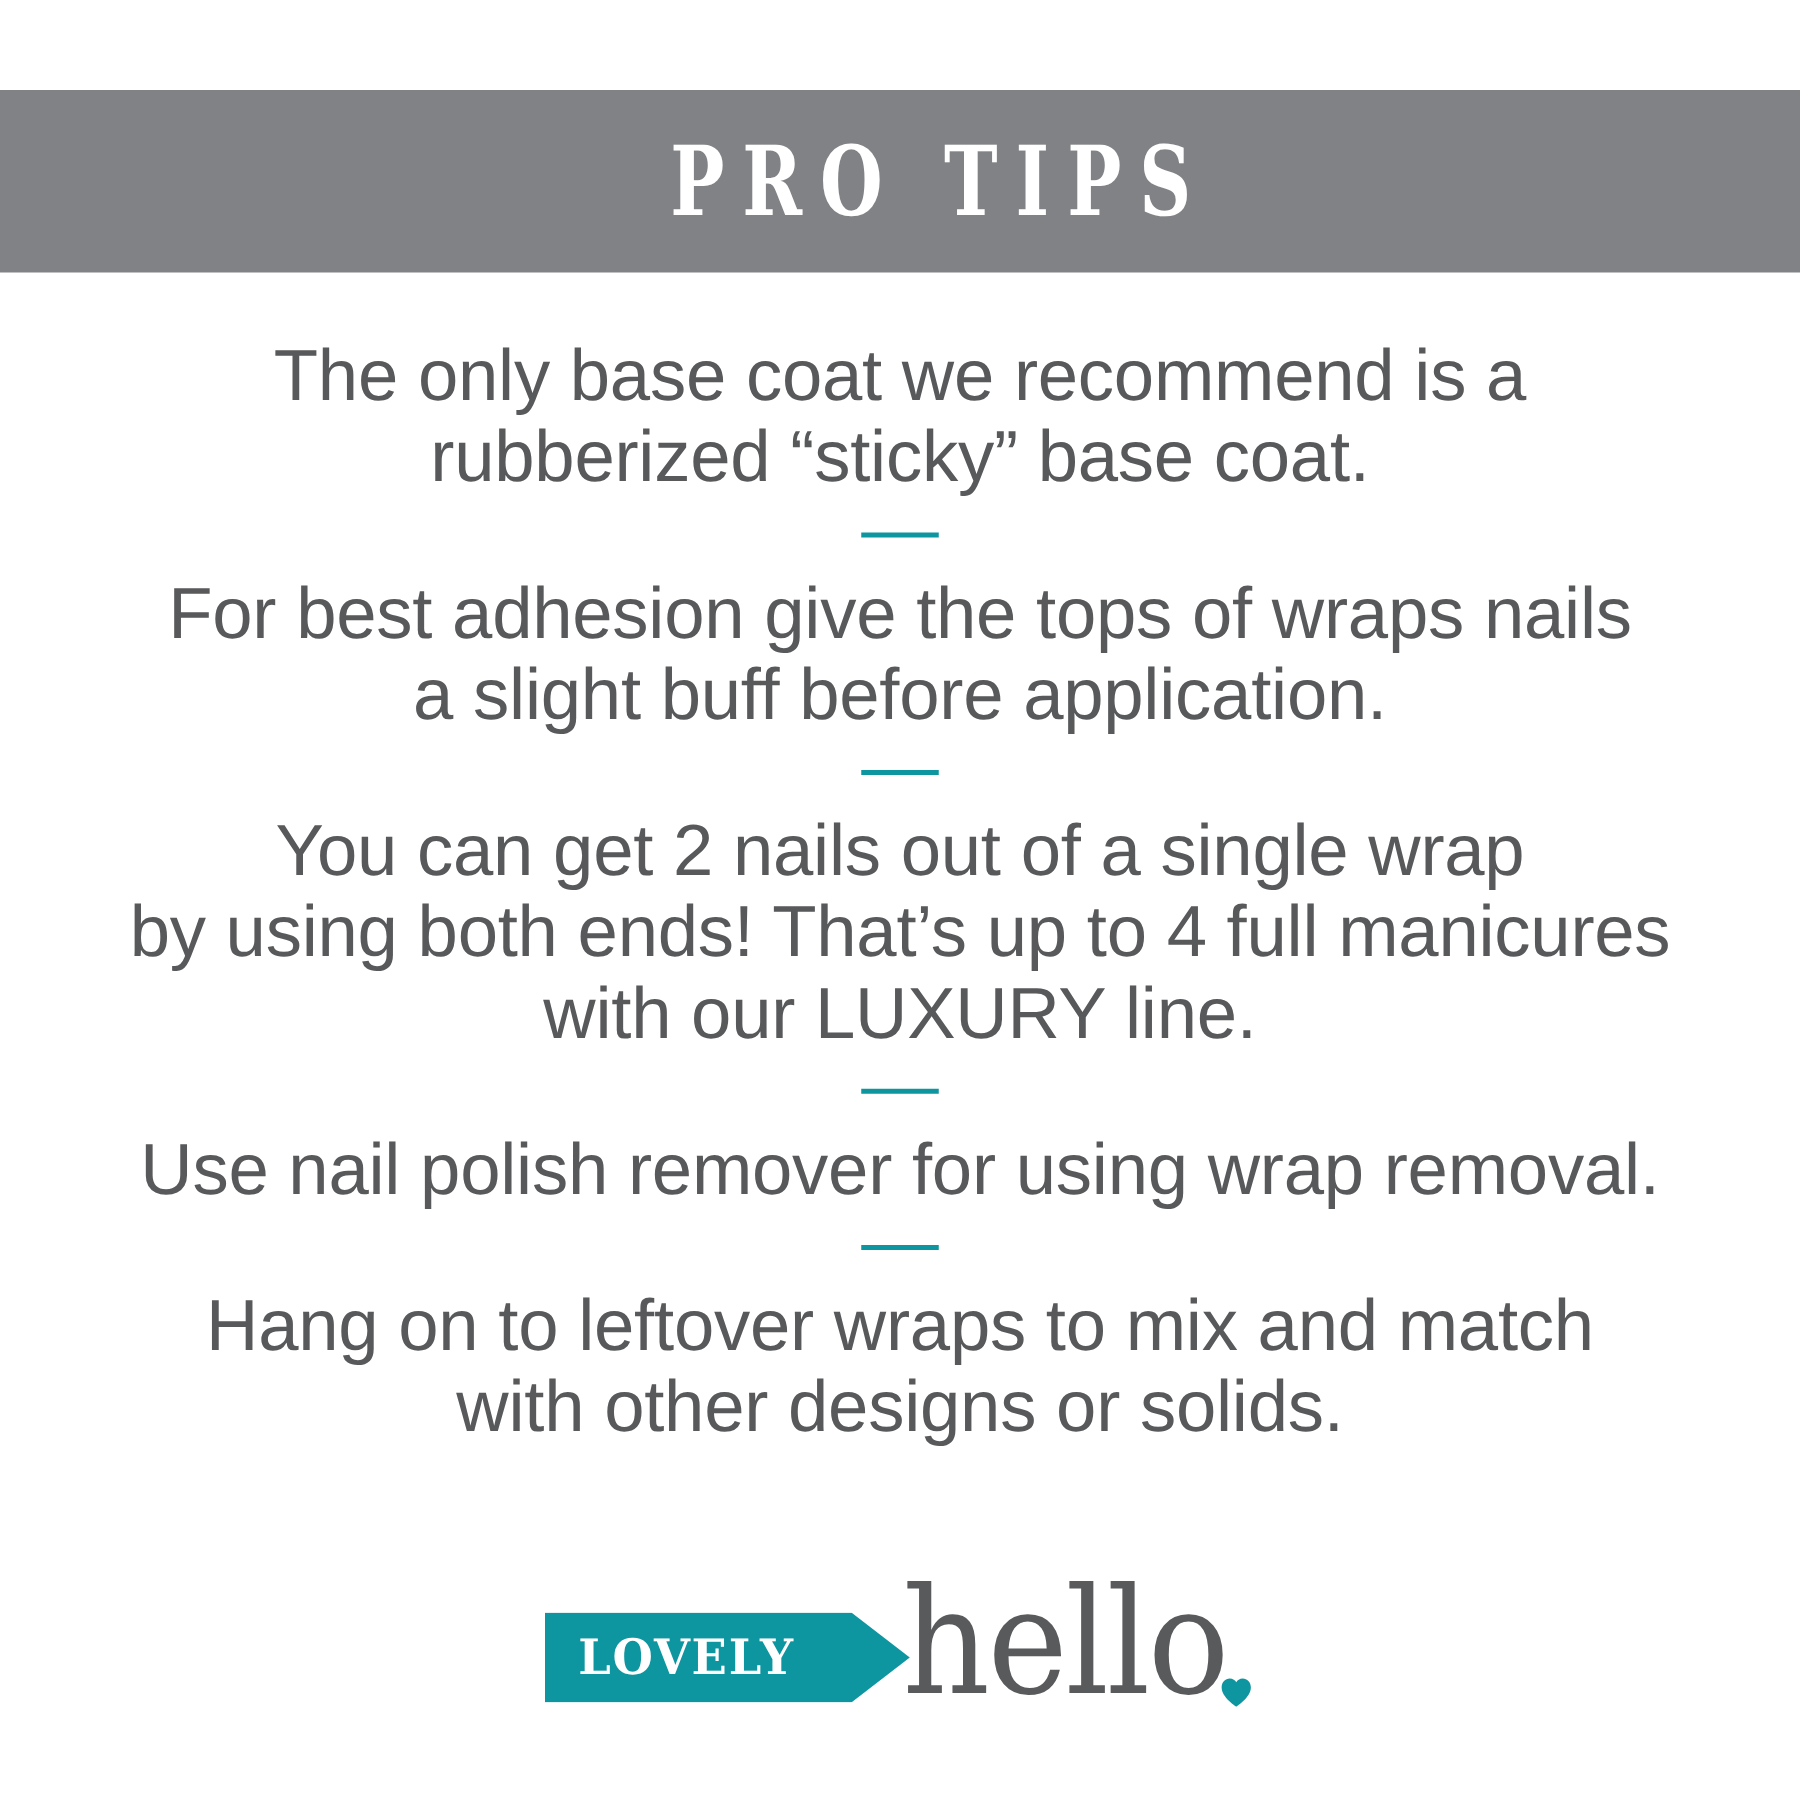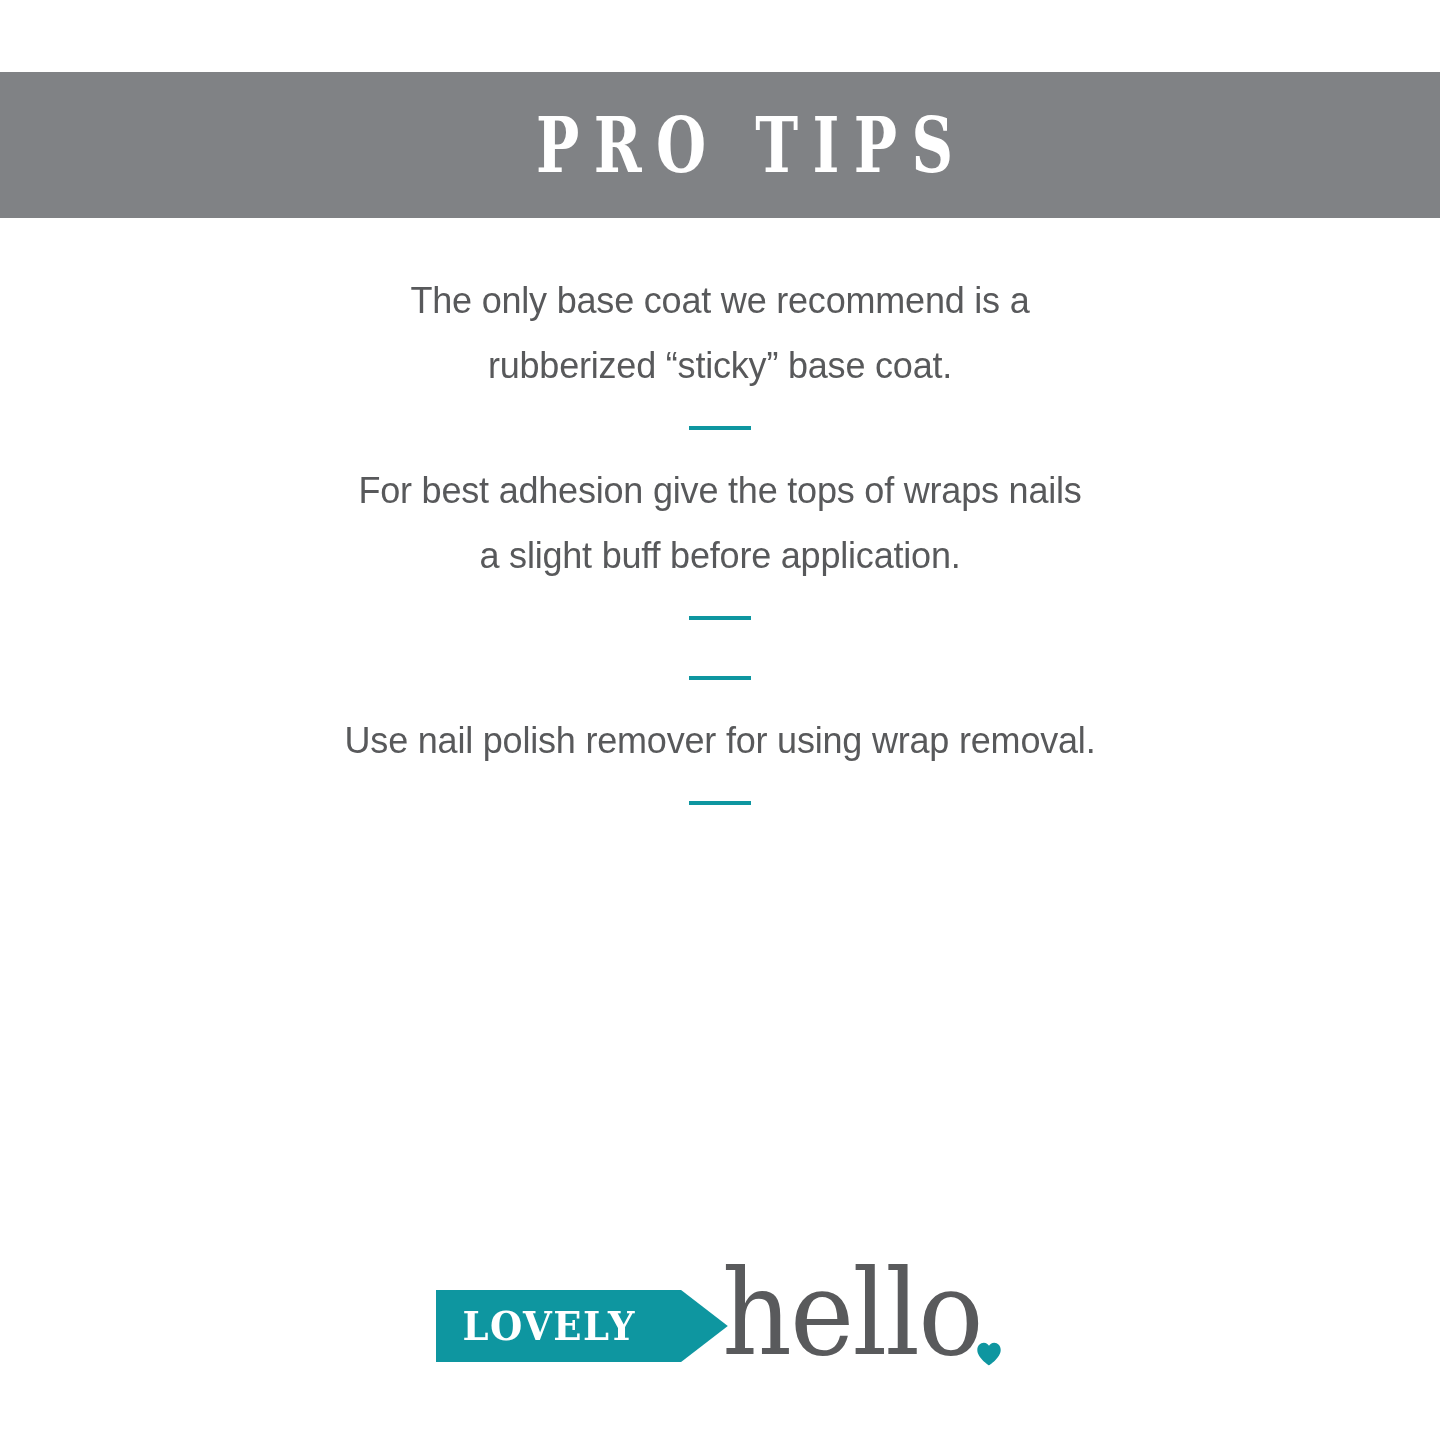--- a/index.html
+++ b/index.html
@@ -61,21 +61,21 @@
     flex-direction: column;
     align-items: center;
   }
 
   .tip {
     width: 1240px;
     text-align: center;
     color: #58595b;
     font-family: "Liberation Sans", "DejaVu Sans", sans-serif;
     font-weight: 400;
-    font-size: 36px;
+    font-size: 58px;
     line-height: 65px;
     letter-spacing: -0.2px;
     white-space: pre-line;
   }
 
   .divider-wrap {
     width: 100%;
     display: flex;
     justify-content: center;
   }
@@ -174,33 +174,38 @@
     <div class="gap-b"></div>
 
     <div class="tip">For best adhesion give the tops of wraps nails
 a slight buff before application.</div>
     <div class="gap-a"></div>
     <div class="divider-wrap">
       <div class="divider"></div>
     </div>
     <div class="gap-b"></div>
 
+    <div class="tip">You can get 2 nails out of a single wrap
+by using both ends! That’s up to  4 full manicures
+with our LUXURY line.</div>
     <div class="gap-a"></div>
     <div class="divider-wrap">
       <div class="divider"></div>
     </div>
     <div class="gap-b"></div>
 
     <div class="tip">Use nail polish remover for using wrap removal.</div>
     <div class="gap-a"></div>
     <div class="divider-wrap">
       <div class="divider"></div>
     </div>
     <div class="gap-b"></div>
 
+    <div class="tip">Hang on to leftover wraps to mix and match
+with other designs or solids.</div>
 
   </div>
 
   <div class="logo">
     <div class="logo-inner">
       <div class="lovely-banner">
         <span class="lovely-text">LOVELY</span>
       </div>
       <div class="hello-wrap">
         <span class="hello-text">hello</span>

